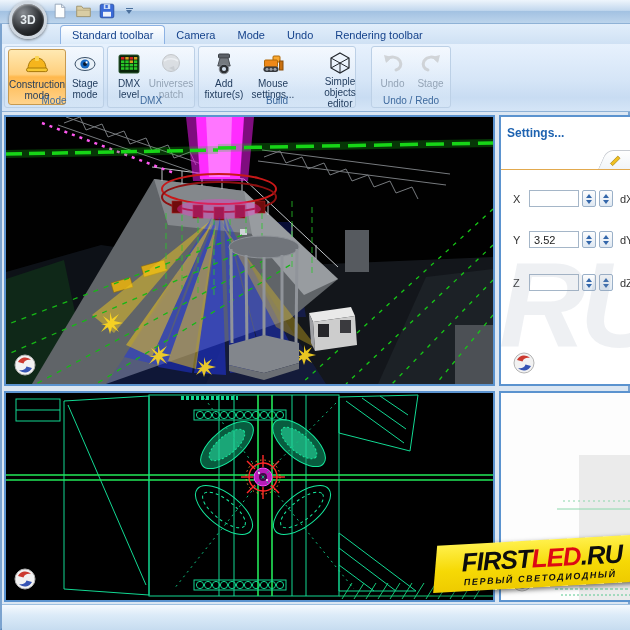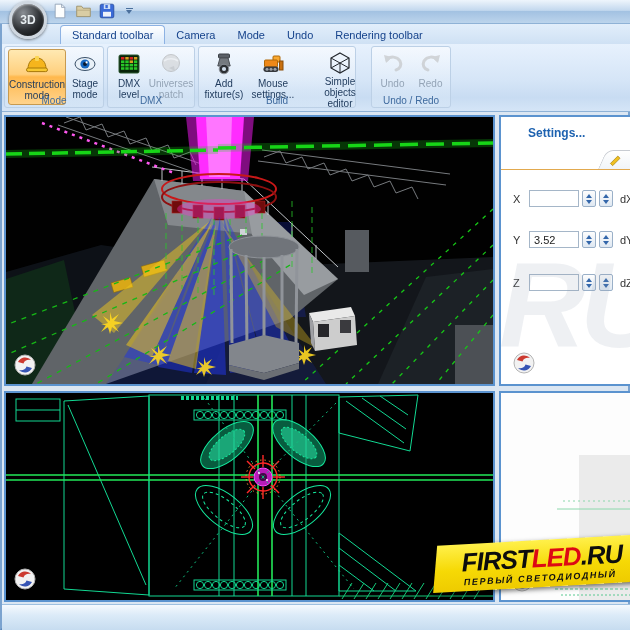--- a/index.html
+++ b/index.html
@@ -42,21 +42,21 @@
 
   
   .panel { position:absolute; border:2px solid #5b93cf; background:#000; }
   .panel.white { background:#fff; }
   #vp3d   { left:2px;  top:115px; width:491px; height:271px; }
   #vptop  { left:2px;  top:391px; width:491px; height:211px; }
   #pset   { left:497px; top:115px; width:135px; height:271px; background:#fff; }
   #pfront { left:497px; top:391px; width:135px; height:211px; background:#fff; }
 
   
-  .set-title { position:absolute; left:27px; top:9px; font-size:12px; font-weight:bold; color:#1d62b0; }
+  .set-title { position:absolute; left:6px; top:9px; font-size:12px; font-weight:bold; color:#1d62b0; }
   .tabstrip { position:absolute; left:0; top:31px; width:100%; height:22px; }
   .loc-tab { position:absolute; left:9px; top:0; height:22px; display:flex; align-items:center; gap:4px;
     padding:0 16px 0 6px; background:linear-gradient(#fff8e4,#fbd98c 70%, #f7c969);
     border:1px solid #d8a848; border-bottom:none; border-radius:7px 7px 0 0; font-size:11px; font-weight:bold; color:#15428b; }
   .cut-tab { position:absolute; right:-12px; top:2px; width:42px; height:20px; background:linear-gradient(#ffffff,#f0f4f8);
     border:1px solid #c8ccd2; border-bottom:none; border-radius:7px 7px 0 0; transform:skewX(-24deg); overflow:hidden; }
   .cut-tab svg { transform:skewX(24deg); margin:3px 0 0 6px; }
   .tab-baseline { position:absolute; left:0; right:0; top:52px; border-top:1px solid #e2a94e; }
   .axisrow { position:absolute; left:0; height:19px; display:flex; align-items:center; }
   .axisrow .alabel { width:14px; font-size:11px; color:#333; padding-left:12px; box-sizing:content-box; }
@@ -251,21 +251,21 @@
         </span>
         <span>Undo</span>
       </div>
       <div class="rbtn dis" style="left:41px; width:35px;">
         <span class="ricon">
           <svg width="24" height="24" viewBox="0 0 24 24">
               <path d="M18 8 C15 4 8 4 5 9 C3 13 5 17 9 18" fill="none" stroke="#a8bdd4" stroke-width="3" stroke-linecap="round"></path>
               <path d="M21 3 L13 5 L19 11 Z" fill="#a8bdd4"></path>
             </svg>
         </span>
-        <span>Redo</span>
+        <span>Stage</span>
       </div>
       <div class="glabel">Undo / Redo</div>
     </div>
   </div>
 
   <div class="panel" id="vp3d">
     <svg width="487" height="267" viewBox="0 0 487 267">
       <rect width="487" height="267" fill="#010101"></rect>
       <polygon points="0,155 95,128 250,150 320,267 0,267" fill="#0d1117"></polygon>
       <polygon points="0,162 58,143 84,267 0,267" fill="#0f2818"></polygon>

